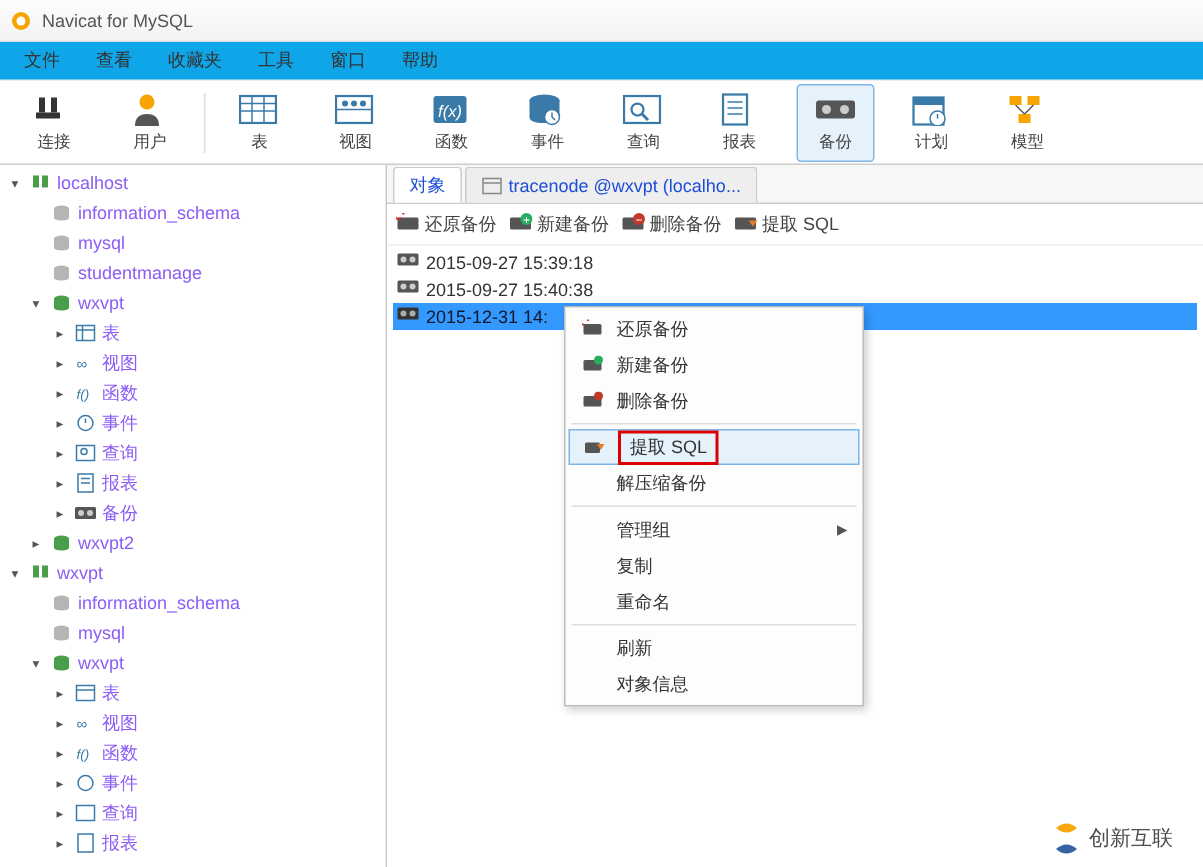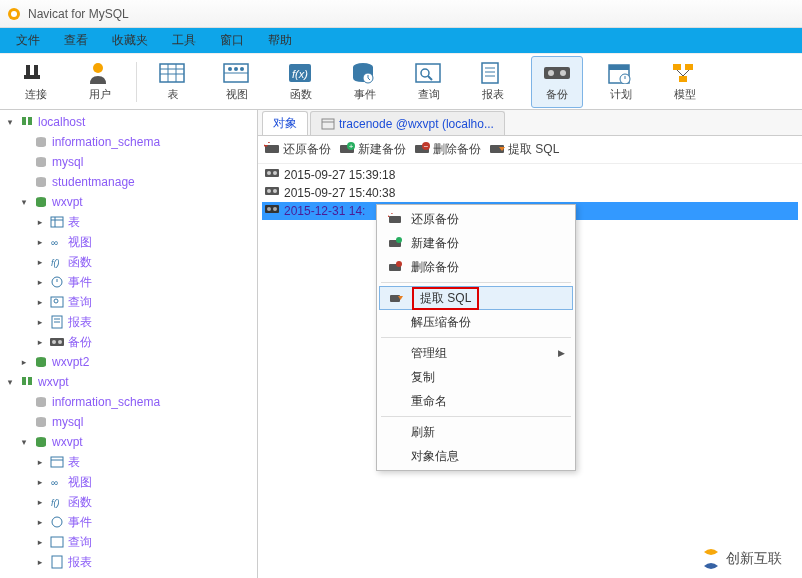--- a/index.html
+++ b/index.html
@@ -32,21 +32,21 @@
     .tabbar { height: 26px; border-bottom: 1px solid #ccc; display: flex; align-items: flex-end; padding-left: 4px; gap: 2px; background: #f7f7f7; }
     .tab { height: 24px; padding: 0 10px; display: flex; align-items: center; gap: 4px; background: #eee; border: 1px solid #ccc; border-bottom: none; border-radius: 3px 3px 0 0; font-size: 12px; color: #1d4ed8; }
     .tab.active { background: #fff; }
     
     .actionbar { height: 28px; display: flex; align-items: center; padding: 0 6px; gap: 8px; border-bottom: 1px solid #eee; }
     .action-btn { display: flex; align-items: center; gap: 3px; color: #444; cursor: default; }
     .action-btn .aicon { width: 16px; height: 16px; }
     
     .listarea { flex: 1; padding: 2px 4px; position: relative; }
     .list-row { height: 18px; display: flex; align-items: center; gap: 4px; padding-left: 2px; }
-    .list-row.selected { background: #3399ff; color: #4c1d95; }
+    .list-row.selected { background: #3399ff; color: #0f172a; }
     .list-row .ricon { width: 16px; height: 14px; }
     
     .context-menu { position: absolute; top: 40px; left: 118px; width: 200px; background: #fdfdfd; border: 1px solid #bbb; box-shadow: 2px 2px 6px rgba(0,0,0,0.2); padding: 2px; }
     .context-menu .cm-item { height: 24px; display: flex; align-items: center; padding: 0 8px; gap: 8px; cursor: default; position: relative; }
     .context-menu .cm-icon { width: 16px; height: 16px; display: inline-flex; align-items: center; justify-content: center; }
     .context-menu .cm-sep { height: 1px; background: #ddd; margin: 3px 2px; }
     .context-menu .cm-item.highlighted { background: #e5f1fb; border: 1px solid #7eb4e6; }
     .context-menu .cm-item.boxed .cm-label { border: 2px solid #d00; padding: 1px 6px; }
     .context-menu .cm-arrow { margin-left: auto; font-size: 9px; color: #555; }
     

